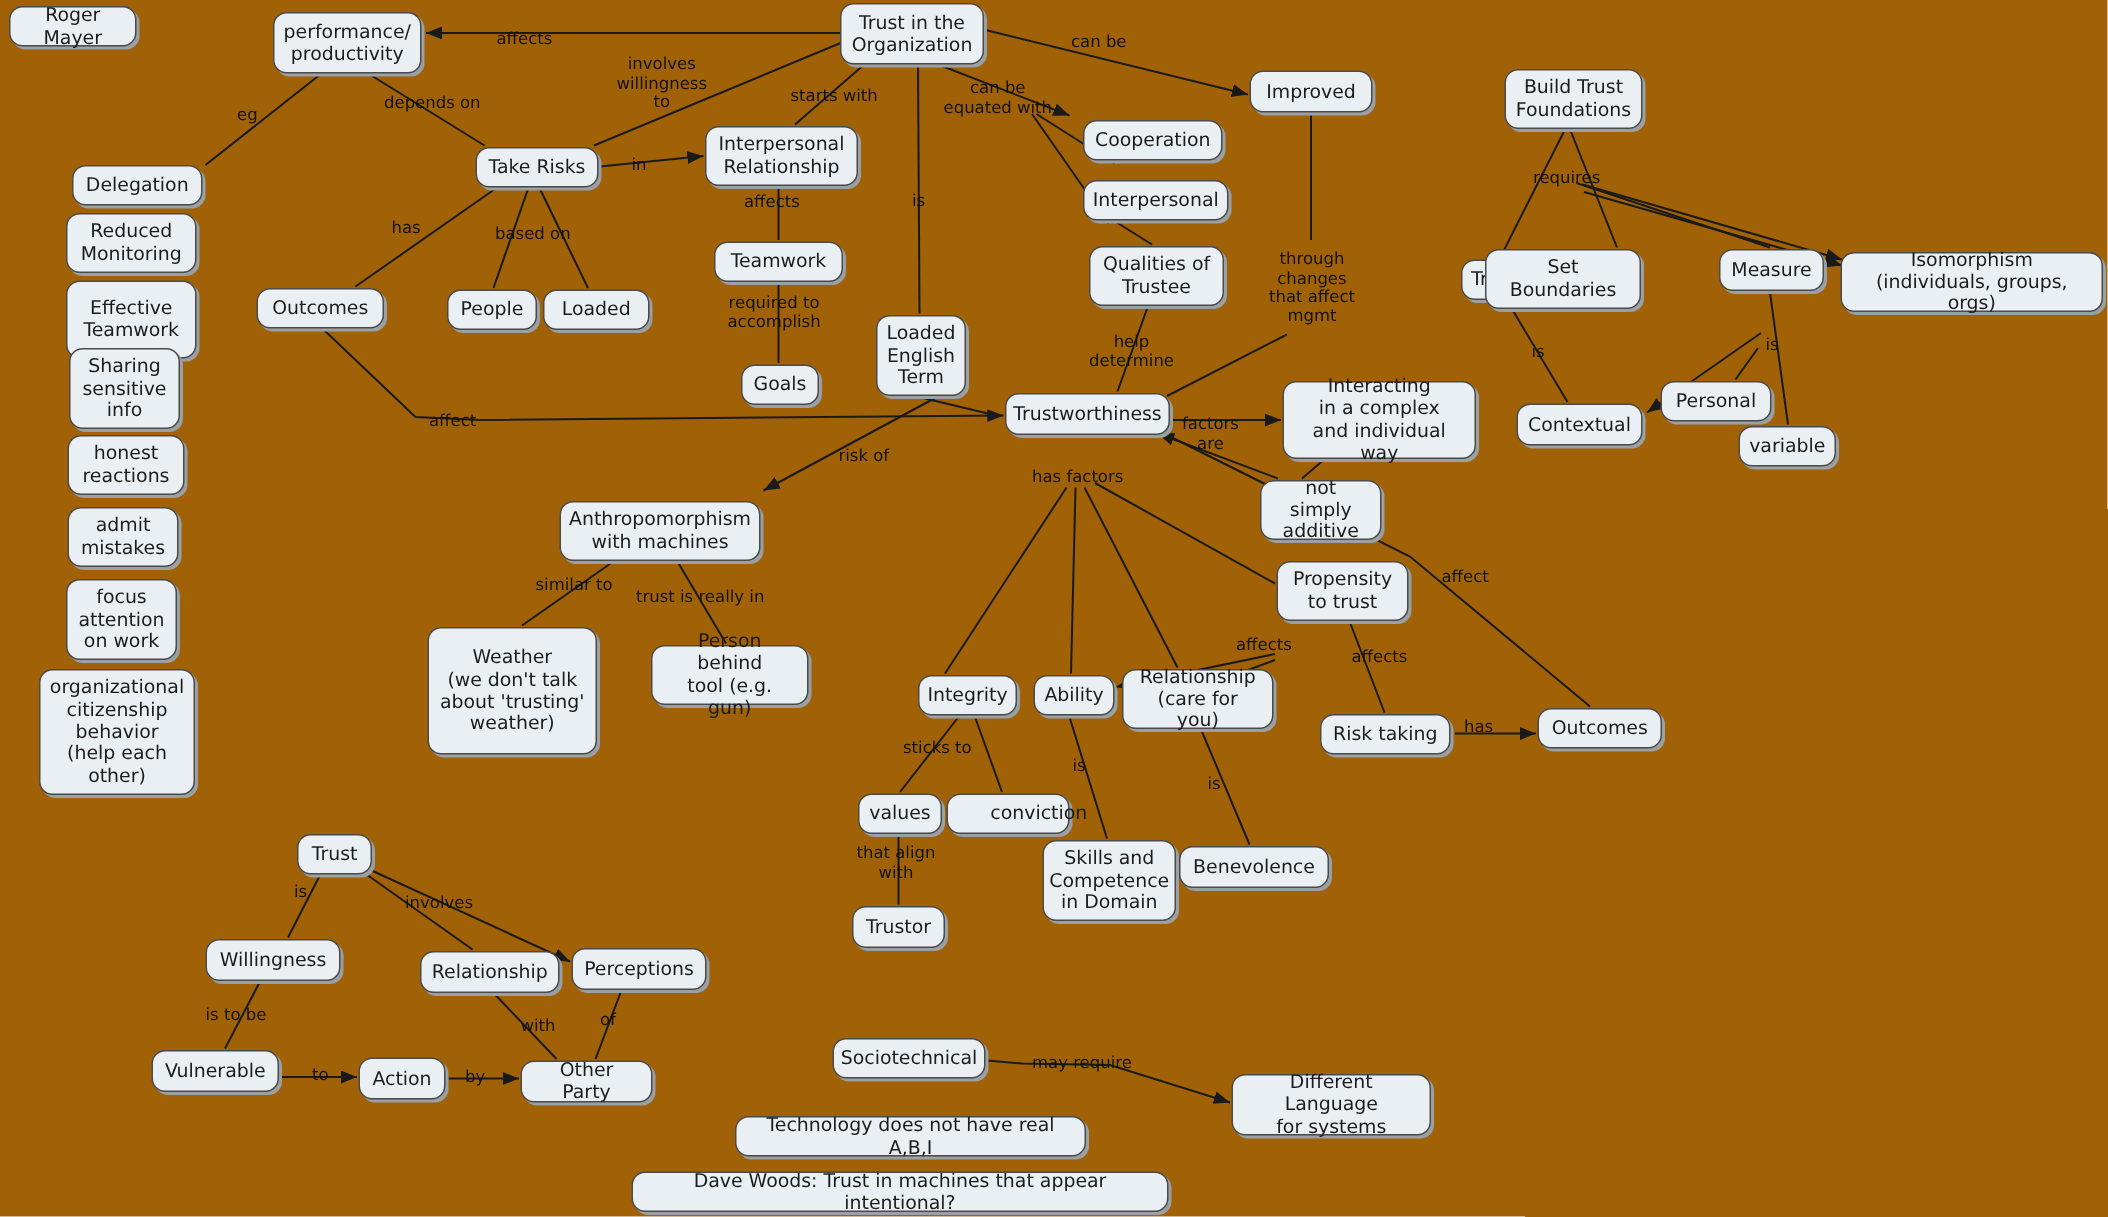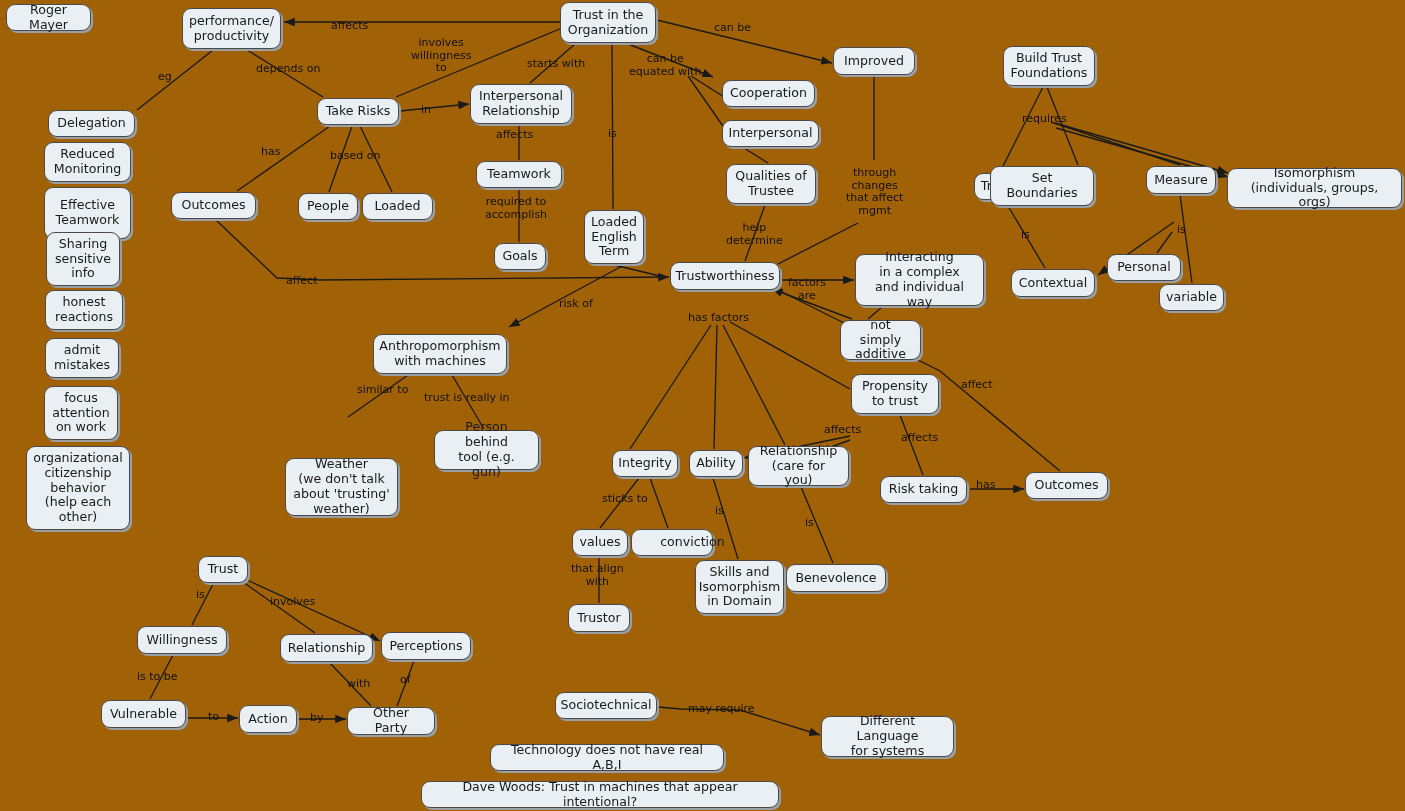--- a/index.html
+++ b/index.html
@@ -159,37 +159,37 @@
       <div class="node" style="left: 612px; top: 450px; width: 66px; height: 27px;">Integrity</div>
       <div class="node" style="left: 689px; top: 450px; width: 54px; height: 27px;">Ability</div>
       <div class="node" style="left: 748px; top: 446px; width: 101px; height: 40px;">Relationship
 (care for you)</div>
       <div class="node" style="left: 880px; top: 476px; width: 87px; height: 27px;">Risk taking</div>
       <div class="node" style="left: 1025px; top: 472px; width: 83px; height: 27px;">Outcomes</div>
       <div class="node" style="left: 572px; top: 529px; width: 56px; height: 27px;">values</div>
       <div class="node" style="left: 631px; top: 529px; width: 82px; height: 27px; padding-left: 48px;">conviction</div>
       <div class="node" style="left: 568px; top: 604px; width: 62px; height: 28px;">Trustor</div>
       <div class="node" style="left: 695px; top: 560px; width: 89px; height: 54px;">Skills and
-Isomorphism
+Competence
 in Domain</div>
       <div class="node" style="left: 786px; top: 564px; width: 100px; height: 28px;">Benevolence</div>
       <div class="node" style="left: 1003px; top: 46px; width: 92px; height: 40px;">Build Trust
 Foundations</div>
       <div class="node" style="left: 974px; top: 173px; width: 57px; height: 27px;">Trustor</div>
       <div class="node" style="left: 990px; top: 166px; width: 104px; height: 40px;">Set
 Boundaries</div>
       <div class="node" style="left: 1146px; top: 166px; width: 70px; height: 28px;">Measure</div>
       <div class="node" style="left: 1227px; top: 168px; width: 175px; height: 40px;">Isomorphism
 (individuals, groups, orgs)</div>
       <div class="node" style="left: 1011px; top: 269px; width: 84px; height: 28px;">Contextual</div>
       <div class="node" style="left: 1107px; top: 254px; width: 74px; height: 27px;">Personal</div>
       <div class="node" style="left: 1159px; top: 284px; width: 65px; height: 27px;">variable</div>
       <div class="node" style="left: 373px; top: 334px; width: 134px; height: 40px;">Anthropomorphism
 with machines</div>
-      <div class="node" style="left: 285px; top: 418px; width: 113px; height: 58px; margin-top: 40px;">Weather
+      <div class="node" style="left: 285px; top: 418px; width: 113px; height: 85px;">Weather
 (we don't talk
 about 'trusting'
 weather)</div>
       <div class="node" style="left: 434px; top: 430px; width: 105px; height: 40px;">Person behind
 tool (e.g. gun)</div>
       <div class="node" style="left: 198px; top: 556px; width: 50px; height: 27px;">Trust</div>
       <div class="node" style="left: 137px; top: 626px; width: 90px; height: 28px;">Willingness</div>
       <div class="node" style="left: 101px; top: 700px; width: 85px; height: 28px;">Vulnerable</div>
       <div class="node" style="left: 239px; top: 705px; width: 58px; height: 28px;">Action</div>
       <div class="node" style="left: 280px; top: 634px; width: 93px; height: 28px;">Relationship</div>

